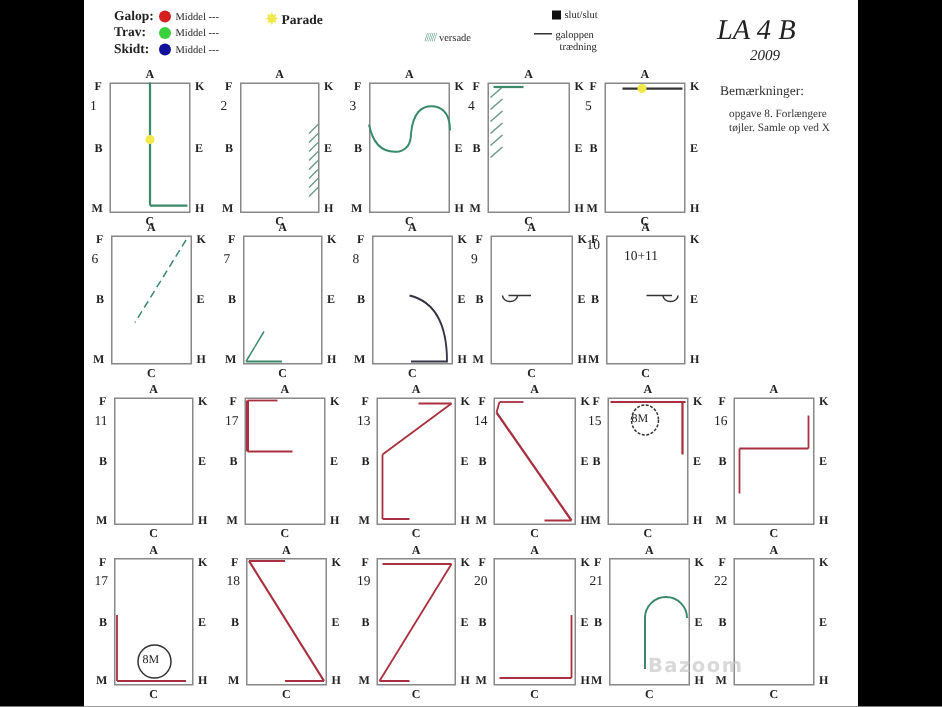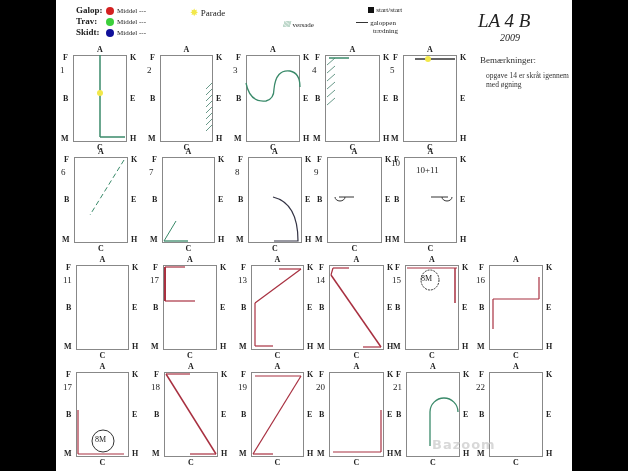--- a/index.html
+++ b/index.html
@@ -29,40 +29,40 @@
 
 <div class="legend-row" style="left:76px;top:5px;">
   <span class="lbl">Galop:</span><span class="dot" style="background:#d42020"></span><span class="small">Middel ---</span>
 </div>
 <div class="legend-row" style="left:76px;top:16px;">
   <span class="lbl">Trav:</span><span class="dot" style="background:#3ccf3c"></span><span class="small">Middel ---</span>
 </div>
 <div class="legend-row" style="left:76px;top:27px;">
   <span class="lbl">Skidt:</span><span class="dot" style="background:#10109a"></span><span class="small">Middel ---</span>
 </div>
-<div class="legend-row" style="left:190px;top:7px;">
+<div class="legend-row" style="left:177px;top:7px;font-weight:bold;">
   <span style="color:#f2e84a;font-size:10px">✸</span> <span>Parade</span>
 </div>
 <div class="legend-row" style="left:283px;top:19px;">
   <span style="color:#5a9a7a;font-size:8px;letter-spacing:-1px">//////</span> <span class="small">versade</span>
 </div>
 <div class="legend-row" style="left:368px;top:4px;">
-  <span style="display:inline-block;width:6px;height:6px;background:#111;vertical-align:middle"></span> <span class="small">start/start</span>
+  <span style="display:inline-block;width:6px;height:6px;background:#111;vertical-align:middle"></span> <span class="small">slut/slut</span>
 </div>
 <div class="legend-row" style="left:356px;top:17px;">
   <span style="display:inline-block;width:12px;border-top:1px solid #333;vertical-align:middle"></span> <span class="small">galoppen</span>
 </div>
 <div class="legend-row small" style="left:373px;top:27px;">trædning</div>
 
 <div class="title" style="left:478px;top:10px;">LA 4 B</div>
 <div class="year" style="left:500px;top:32px;">2009</div>
 
 <div class="notes" style="left:480px;top:56px;width:90px;">
   <div class="head">Bemærkninger:</div>
-  <div class="blk">opgave 14 er skråt igennem med øgning</div>
+  <div class="blk">opgave 8. Forlængere tøjler. Samle op ved X</div>
 </div>
 
 <div id="arenas">
     <div class="arena" style="left: 0px; top: 0px;">
       <div class="box" style="left:73px;top:55px;width:54px;height:87px"></div>
       <div class="lt" style="left:97px;top:45px">A</div>
       <div class="lt" style="left:97px;top:143px">C</div>
       <div class="lt" style="left:63px;top:53px">F</div>
       <div class="lt" style="left:130px;top:53px">K</div>
       <div class="lt" style="left:63px;top:93.5px">B</div>

